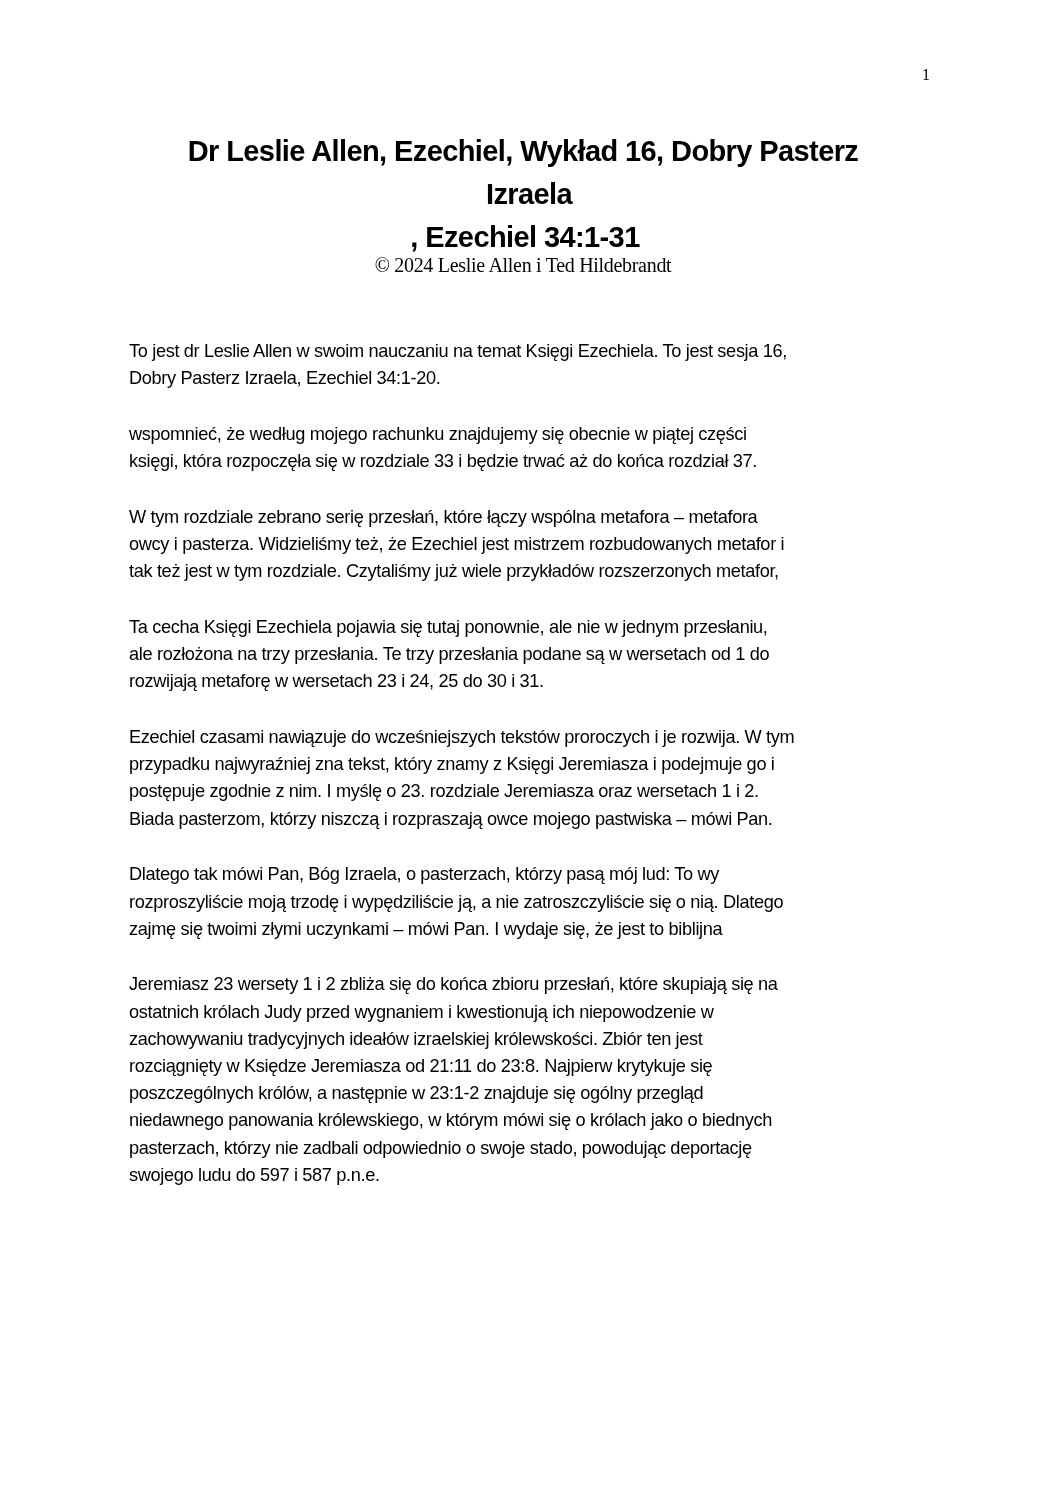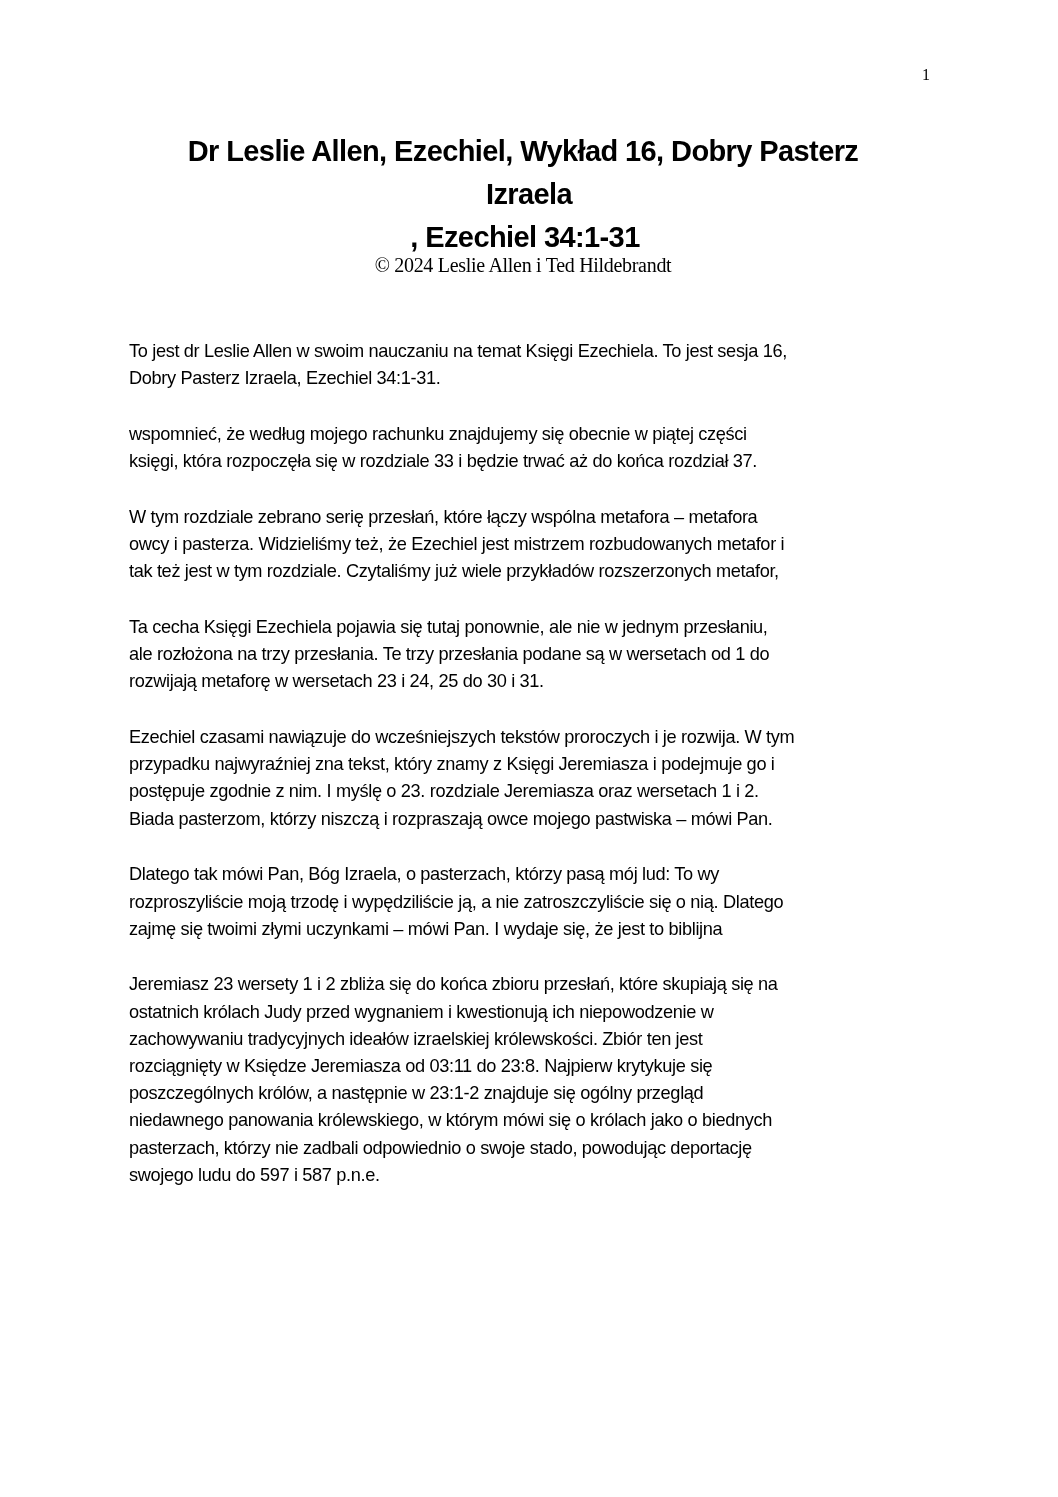--- a/index.html
+++ b/index.html
@@ -75,21 +75,21 @@
 <div class="title-block">
   <span class="title-line first">Dr Leslie Allen, Ezechiel, Wykład 16, Dobry Pasterz</span>
   <span class="title-line">Izraela</span>
   <span class="title-line third">, Ezechiel 34:1-31</span>
   <span class="copyright">© 2024 Leslie Allen i Ted Hildebrandt</span>
 </div>
 
 <div class="body">
   <p class="para">
     <span class="line">To jest dr Leslie Allen w swoim nauczaniu na temat Księgi Ezechiela. To jest sesja 16,</span>
-    <span class="line">Dobry Pasterz Izraela, Ezechiel 34:1-31.</span>
+    <span class="line">Dobry Pasterz Izraela, Ezechiel 34:1-20.</span>
   </p>
   <p class="para">
     <span class="line">wspomnieć, że według mojego rachunku znajdujemy się obecnie w piątej części</span>
     <span class="line">księgi, która rozpoczęła się w rozdziale 33 i będzie trwać aż do końca rozdział 37.</span>
   </p>
   <p class="para">
     <span class="line">W tym rozdziale zebrano serię przesłań, które łączy wspólna metafora – metafora</span>
     <span class="line">owcy i pasterza. Widzieliśmy też, że Ezechiel jest mistrzem rozbudowanych metafor i</span>
     <span class="line">tak też jest w tym rozdziale. Czytaliśmy już wiele przykładów rozszerzonych metafor,</span>
   </p>
@@ -106,19 +106,19 @@
   </p>
   <p class="para">
     <span class="line">Dlatego tak mówi Pan, Bóg Izraela, o pasterzach, którzy pasą mój lud: To wy</span>
     <span class="line">rozproszyliście moją trzodę i wypędziliście ją, a nie zatroszczyliście się o nią. Dlatego</span>
     <span class="line">zajmę się twoimi złymi uczynkami – mówi Pan. I wydaje się, że jest to biblijna</span>
   </p>
   <p class="para">
     <span class="line">Jeremiasz 23 wersety 1 i 2 zbliża się do końca zbioru przesłań, które skupiają się na</span>
     <span class="line">ostatnich królach Judy przed wygnaniem i kwestionują ich niepowodzenie w</span>
     <span class="line">zachowywaniu tradycyjnych ideałów izraelskiej królewskości. Zbiór ten jest</span>
-    <span class="line">rozciągnięty w Księdze Jeremiasza od 03:11 do 23:8. Najpierw krytykuje się</span>
+    <span class="line">rozciągnięty w Księdze Jeremiasza od 21:11 do 23:8. Najpierw krytykuje się</span>
     <span class="line">poszczególnych królów, a następnie w 23:1-2 znajduje się ogólny przegląd</span>
     <span class="line">niedawnego panowania królewskiego, w którym mówi się o królach jako o biednych</span>
     <span class="line">pasterzach, którzy nie zadbali odpowiednio o swoje stado, powodując deportację</span>
     <span class="line">swojego ludu do 597 i 587 p.n.e.</span>
   </p>
 </div>
 
 </body></html>

